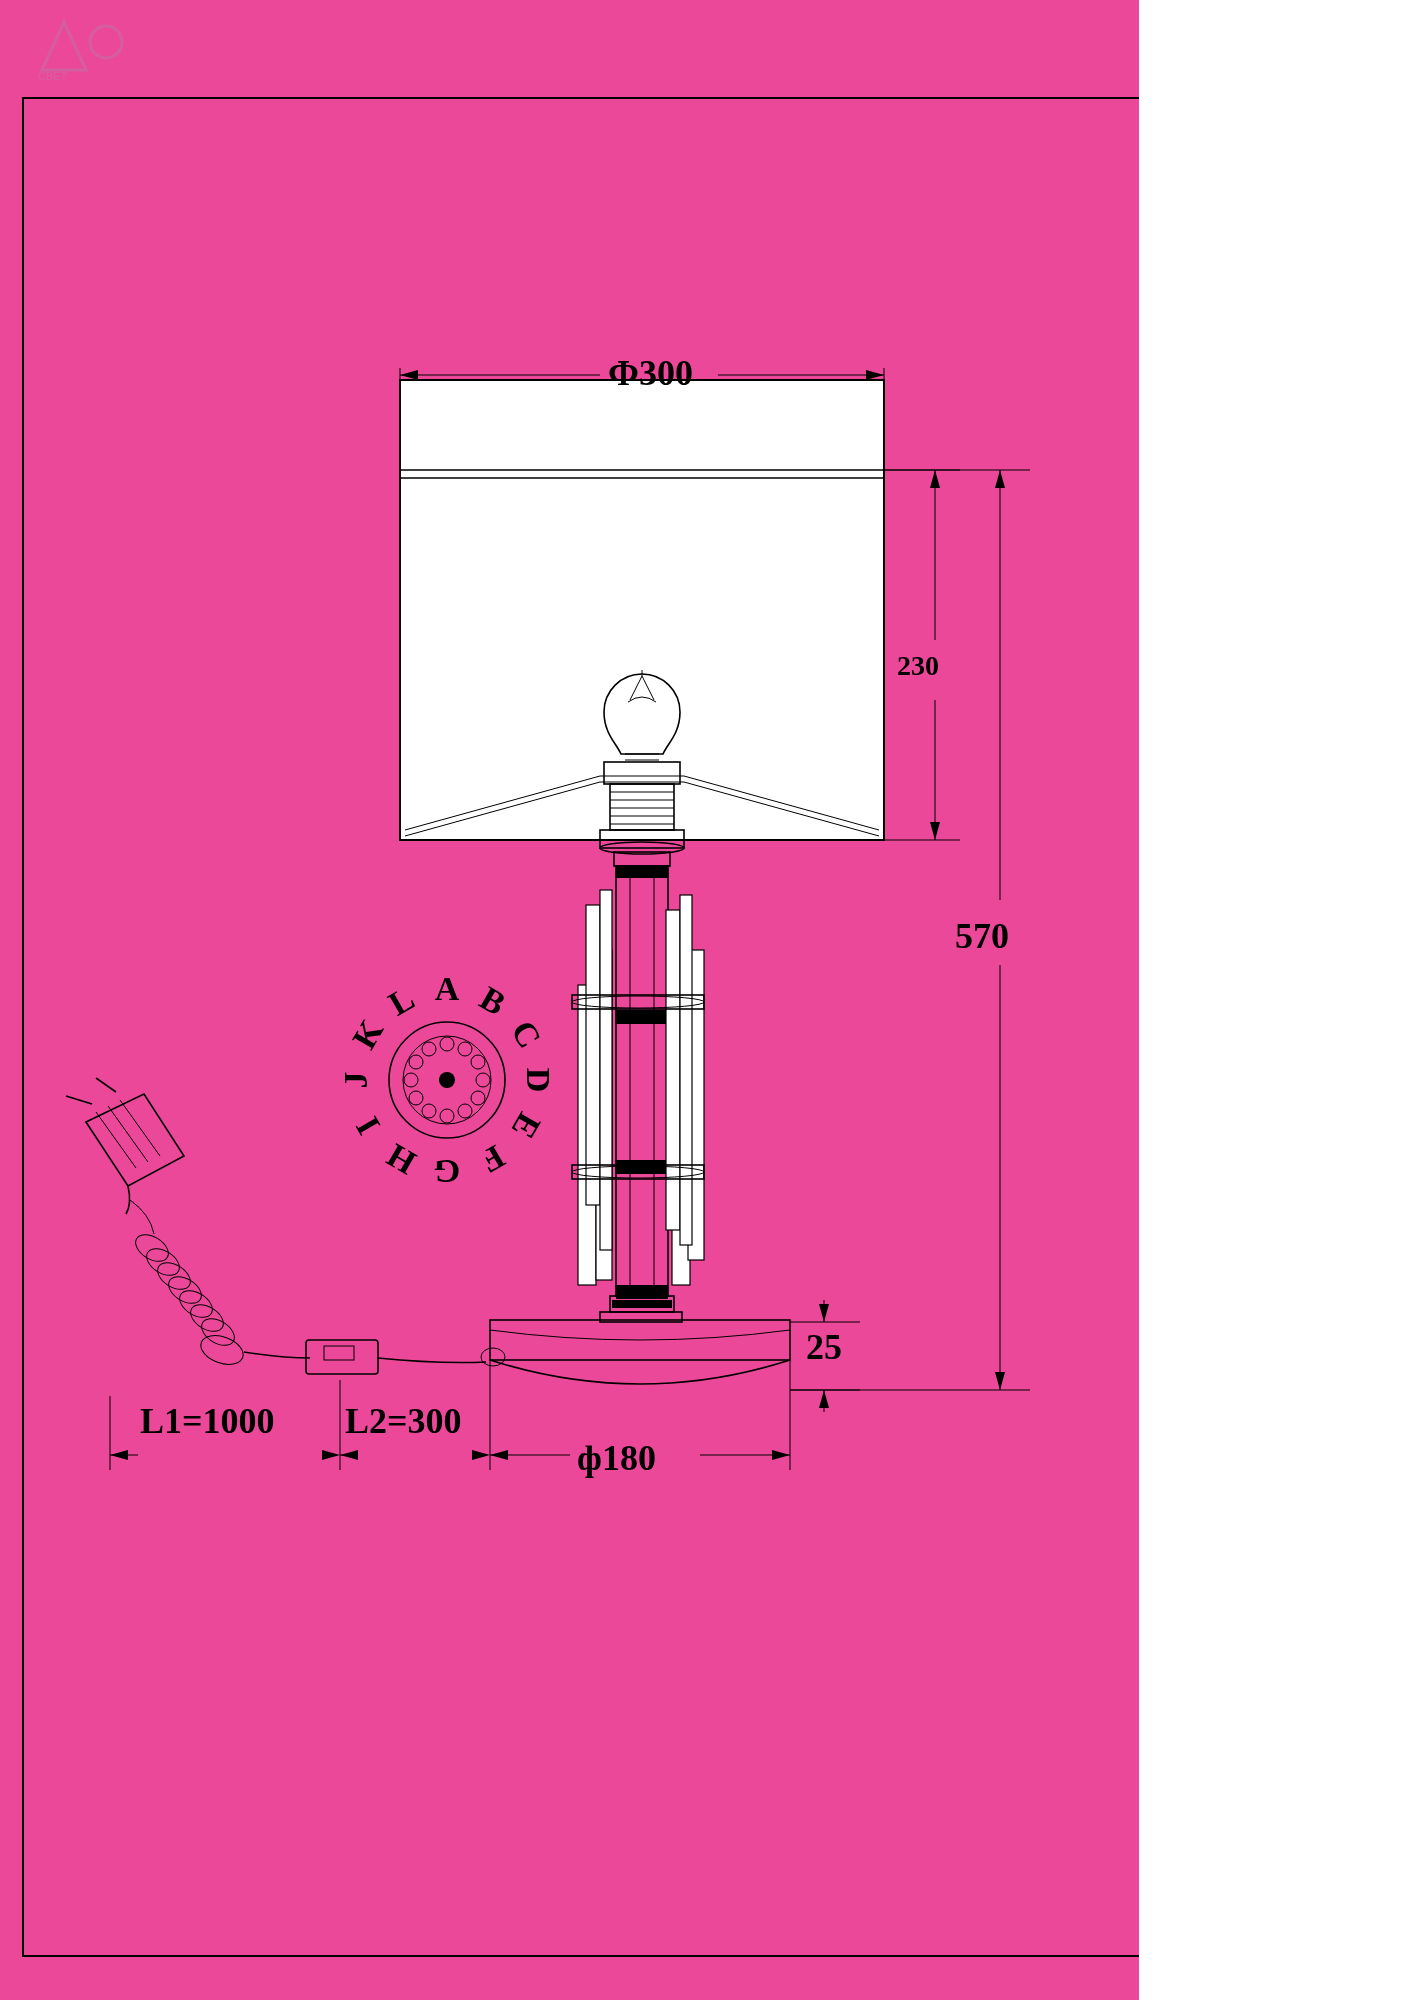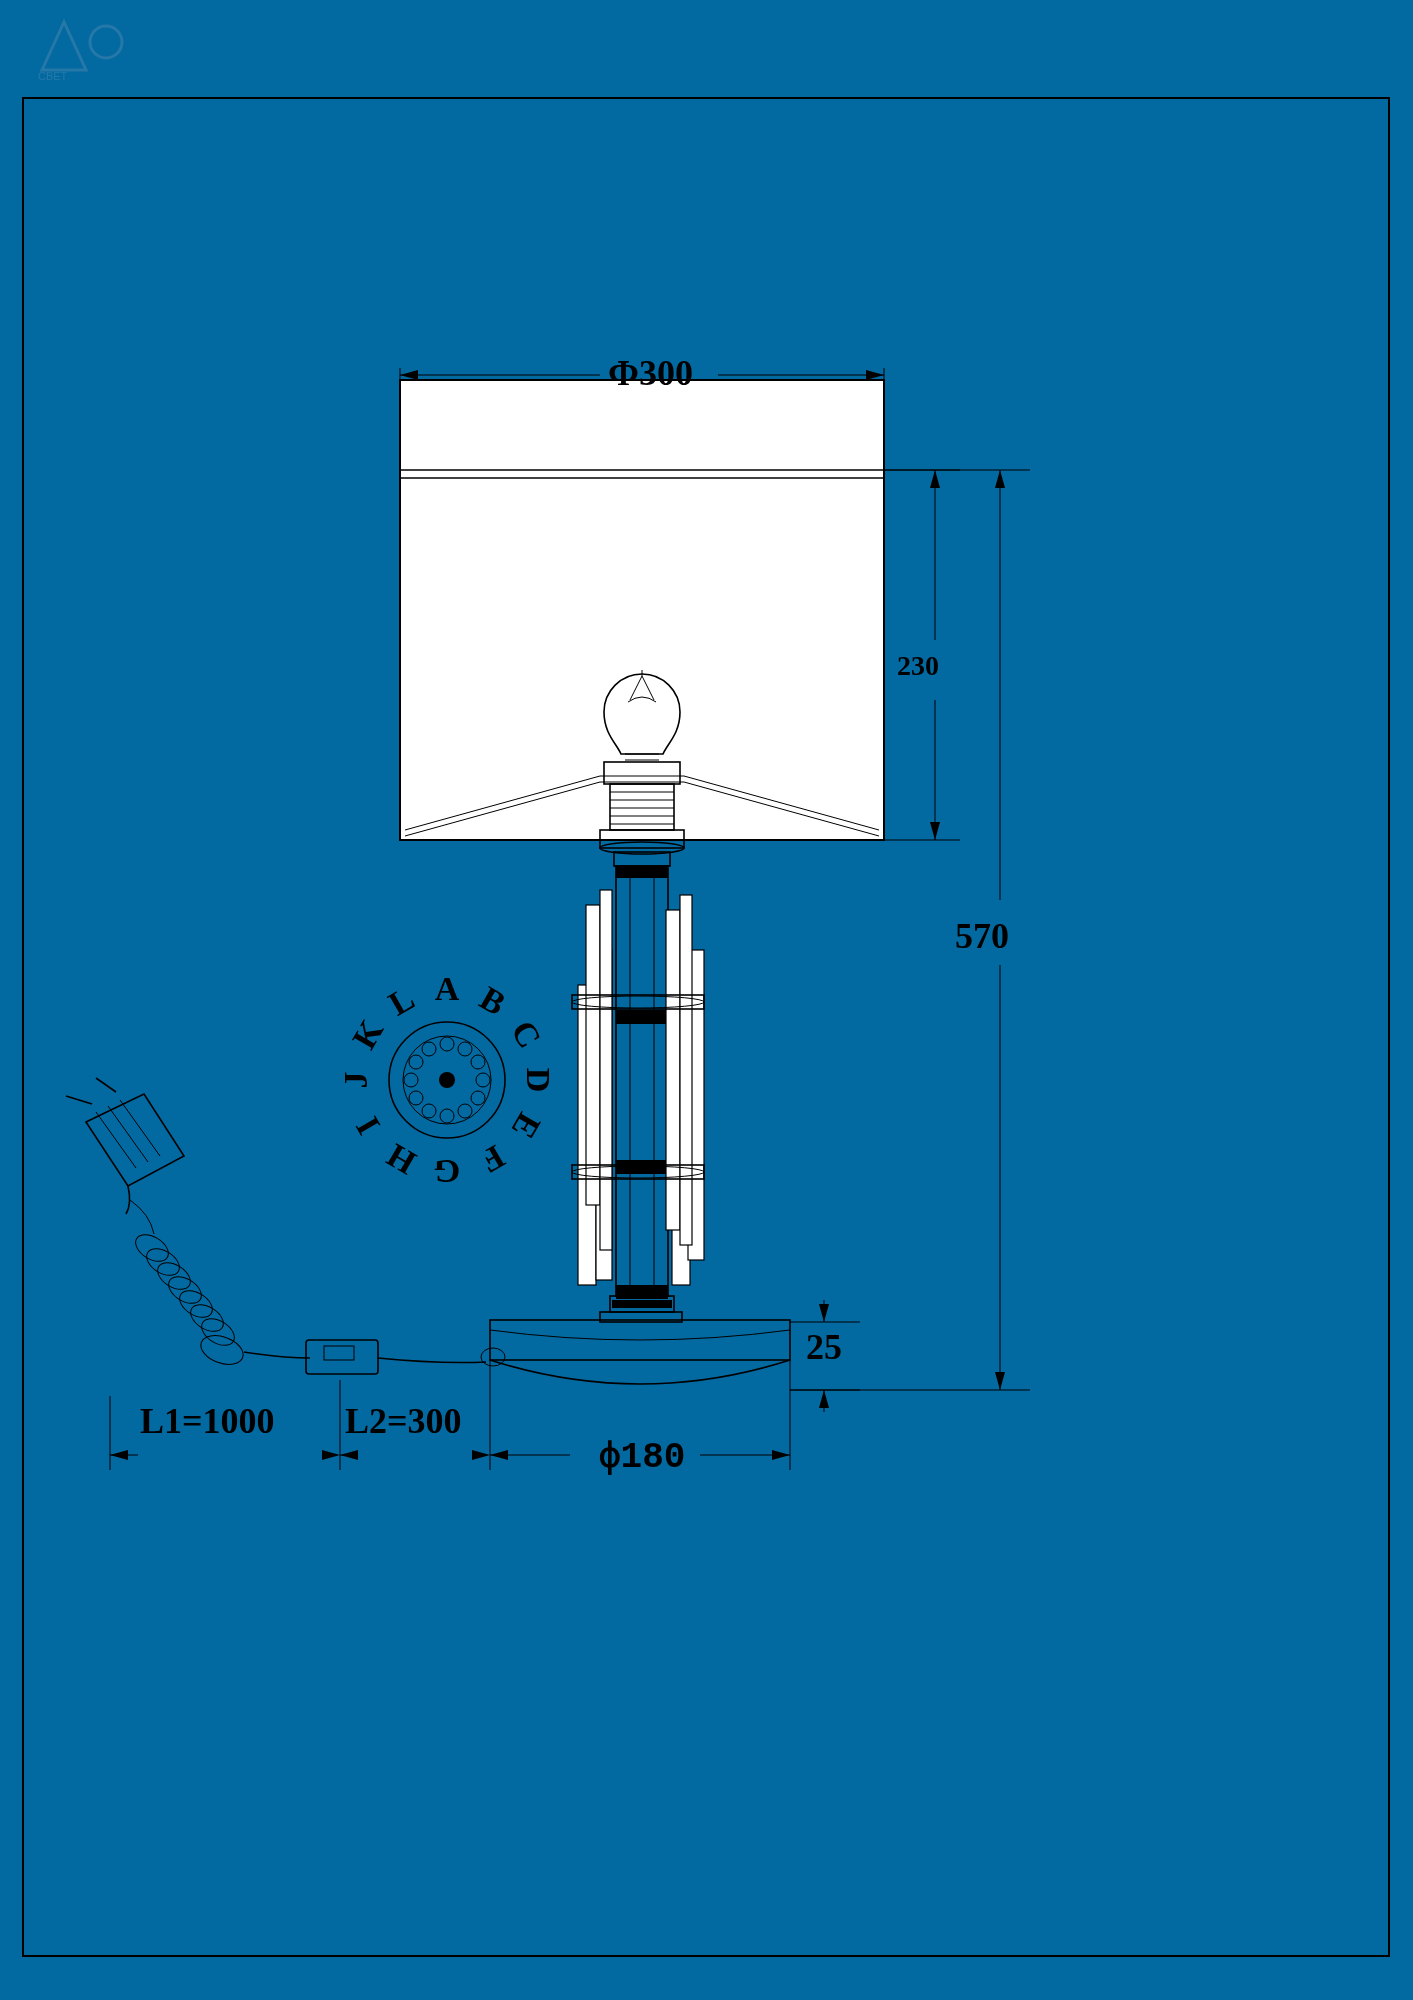--- a/index.html
+++ b/index.html
@@ -1,20 +1,20 @@
 <!DOCTYPE html>
 <html><head>
 <meta charset="utf-8">
 <style>
   html,body{margin:0;padding:0;background:#ffffff;}
   body{font-family:"Liberation Serif", serif;}
   #page{
     position:relative;
-    width:1413px;height:2000px;
-    background:#0369a1;
+    width:1139px;height:2000px;
+    background:#ec4899;
     overflow:hidden;
   }
   #frame{
     position:absolute;
     left:22px;top:97px;
     width:1368px;height:1860px;
     border:2px solid #000;
     box-sizing:border-box;
   }
   .wm{
@@ -27,21 +27,21 @@
     position:absolute;
     font-family:"Liberation Serif", serif;
     font-weight:700;
     color:#000;
     white-space:nowrap;
   }
   #lbl-dia300{left:608px;top:352px;font-size:36px;}
   #lbl-230{left:897px;top:650px;font-size:28px;}
   #lbl-570{left:955px;top:915px;font-size:36px;text-align:right;}
   #lbl-25{left:806px;top:1326px;font-size:36px;}
-  #lbl-dia180{left:599px;top:1437px;font-size:36px;font-family:Liberation Mono, monospace;}
+  #lbl-dia180{left:577px;top:1437px;font-size:36px;}
   #lbl-L1{left:140px;top:1400px;font-size:36px;}
   #lbl-L2{left:345px;top:1400px;font-size:36px;text-align:center;}
   svg#art{position:absolute;left:0;top:0;width:1413px;height:2000px;}
   .ln{stroke:#000;fill:none;}
   .thin{stroke-width:1;}
   .med{stroke-width:1.6;}
   .fillblk{fill:#000;stroke:none;}
   .shade{fill:#ffffff;stroke:#000;stroke-width:2;}
   .glass{fill:#ffffff;stroke:#000;stroke-width:1.2;}
   .dialchar{

